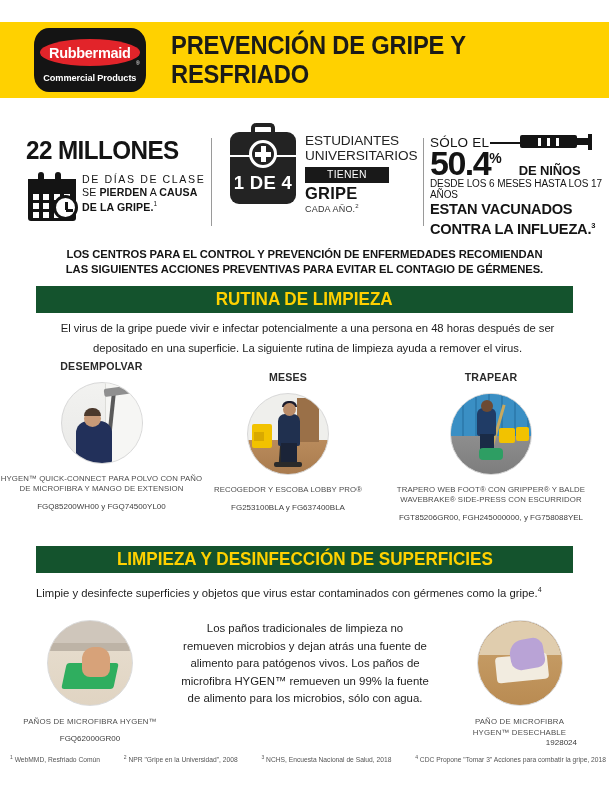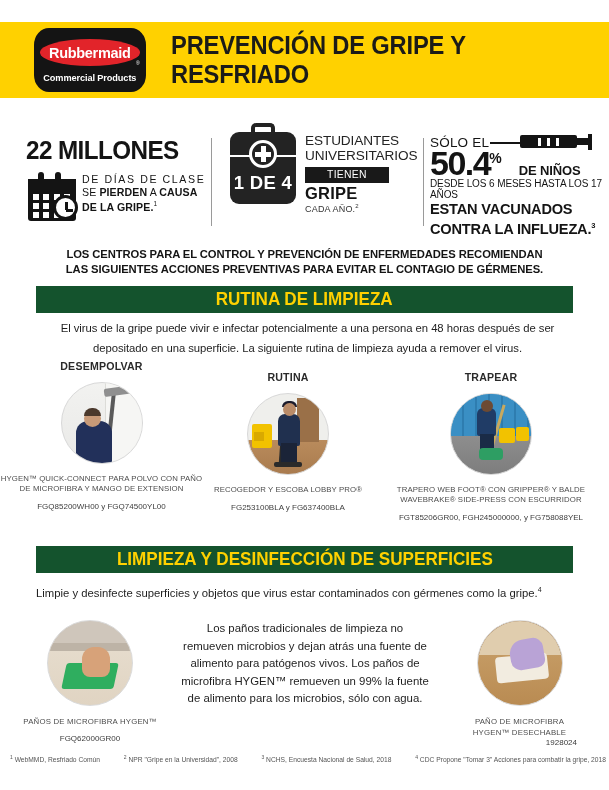--- a/index.html
+++ b/index.html
@@ -348,21 +348,21 @@
           <div class="tool"></div>
         <div class="person"></div>
           <div class="head"></div>
           <div class="hair"></div>
       </div>
       <div class="cap">HYGEN™ QUICK-CONNECT PARA POLVO CON PAÑO DE MICROFIBRA Y MANGO DE EXTENSION</div>
       <div class="sku">FGQ85200WH00 y FGQ74500YL00</div>
     </div>
 
     <div class="card c2">
-      <div class="card-title">RUTINA</div>
+      <div class="card-title">MESES</div>
       <div class="photo p2">
         <div class="door"></div>
           <div class="bin">
             <i></i>
           </div>
         <div class="broom"></div>
           <div class="person"></div>
         <div class="cap2"></div>
           <div class="head"></div>
         <div class="legs"></div>

